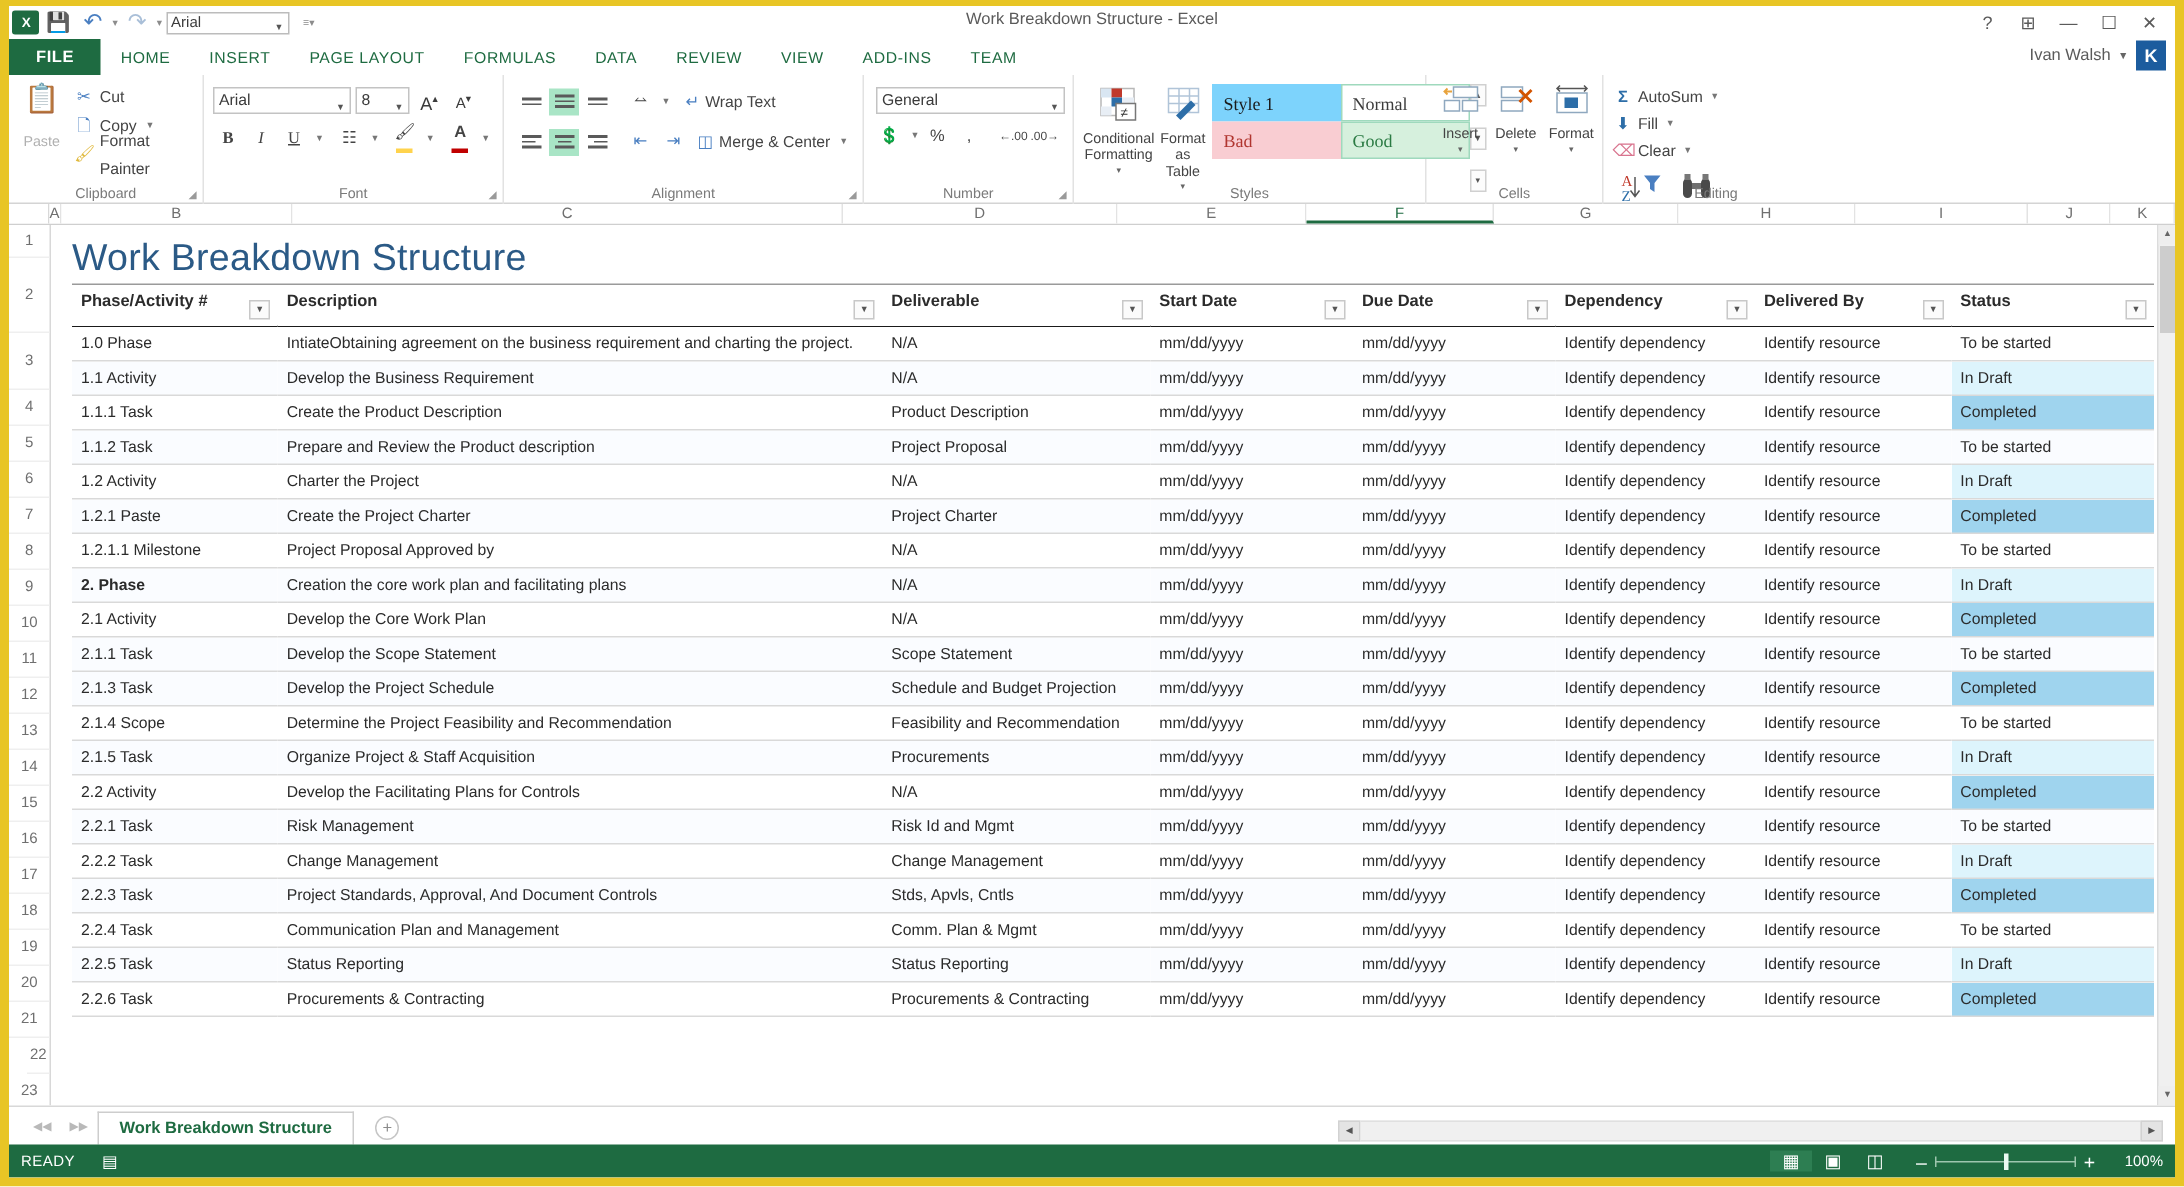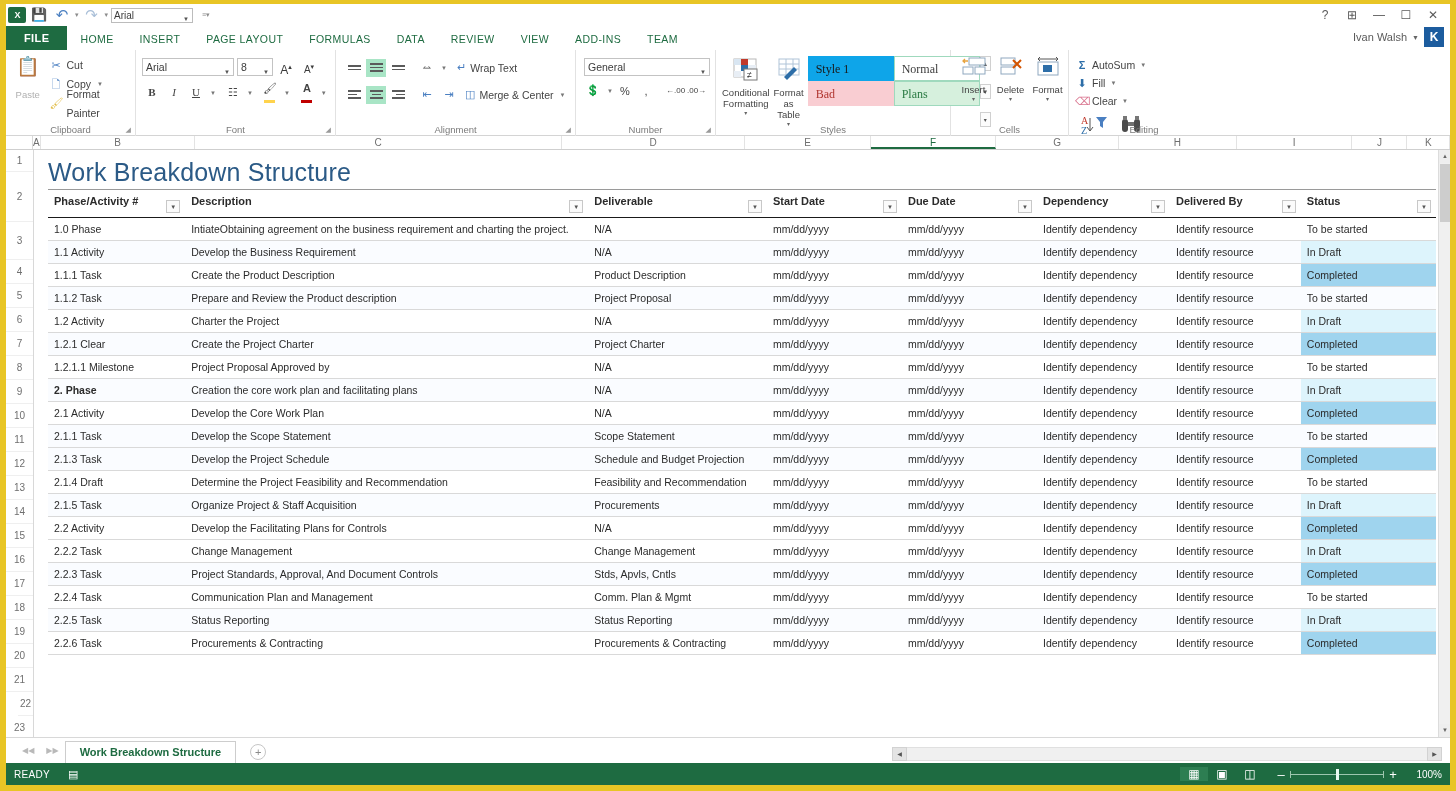--- a/index.html
+++ b/index.html
@@ -128,21 +128,21 @@
   .sr { display:flex; gap:4px; margin-top:2px; }
   .sbig { width:58px; text-align:center; padding-top:2px; }
   .sbig-ic { height:30px; font-size:11px; }
   .sbig-lbl { font-size:9.5px; color:#444; line-height:11px; }
   .stylebox { display:flex; gap:0px; margin-top:1px; }
   .scol { width:86px; }
   .scell {
     height:25px; line-height:25px; padding-left:7px; font-size:12px;
     font-family:"Liberation Serif", serif; border:1px solid transparent;
   }
-  .s-style1 { background:#0ea5e9; color:#1a1a1a; }
+  .s-style1 { background:#7dd3fc; color:#1a1a1a; }
   .s-bad { background:#f9cdd2; color:#b0352f; }
   .s-normal { background:#fff; color:#3b3b3b; border:1px solid #9fd9bd; }
   .s-good { background:#d6f0dd; color:#2a7a43; border:1px solid #9fd9bd; }
   .sscroll { width:11px; display:flex; flex-direction:column; justify-content:space-between; }
   .sarr { width:11px; height:15px; border:1px solid #d0d0d0; background:#fcfcfc; font-size:6px; text-align:center; line-height:14px; color:#555; }
 
   
   .g-cells { width:118px; padding-left:4px; }
   .cbtn { width:37px; text-align:center; float:left; padding-top:3px; }
   .cbtn-ic { height:28px; }
@@ -267,20 +267,21 @@
       <div class="qat-btn undo">↶</div>
       <span class="qat-tiny">▾</span>
       <div class="qat-btn redo">↷</div>
       <span class="qat-tiny">▾</span>
       <div class="qat-font">
         <span>Arial</span>
         <span class="car">▼</span>
       </div>
       <span class="qat-tiny" style="margin-left:6px">≡▾</span>
     </div>
+    <div class="title-center">Work Breakdown Structure - Excel</div>
     <div class="win-ctrls">
       <div class="win-btn">?</div>
       <div class="win-btn">⊞</div>
       <div class="win-btn">—</div>
       <div class="win-btn">☐</div>
       <div class="win-btn">✕</div>
     </div>
   </div>
 
   <div class="tabbar">
@@ -469,21 +470,21 @@
           <div class="sbig-lbl">Format as Table</div>
           <div class="cbtn-car">▾</div>
         </div>
         <div class="stylebox">
           <div class="scol">
             <div class="scell s-style1">Style 1</div>
             <div class="scell s-bad">Bad</div>
           </div>
           <div class="scol">
             <div class="scell s-normal">Normal</div>
-            <div class="scell s-good">Plans</div>
+            <div class="scell s-good">Good</div>
           </div>
           <div class="sscroll">
             <div class="sarr">▲</div>
             <div class="sarr">▼</div>
             <div class="sarr">▾</div>
           </div>
         </div>
       </div>
       <div class="rgroup-title">Styles</div>
     </div>
@@ -686,21 +687,21 @@
                 <td>1.2 Activity</td>
                 <td>Charter the Project</td>
                 <td>N/A</td>
                 <td>mm/dd/yyyy</td>
                 <td>mm/dd/yyyy</td>
                 <td>Identify dependency</td>
                 <td>Identify resource</td>
                 <td class="status st-draft">In Draft</td>
               </tr>
               <tr class="alt">
-                <td>1.2.1 Clear</td>
+                <td>1.2.1 Paste</td>
                 <td>Create the Project Charter</td>
                 <td>Project Charter</td>
                 <td>mm/dd/yyyy</td>
                 <td>mm/dd/yyyy</td>
                 <td>Identify dependency</td>
                 <td>Identify resource</td>
                 <td class="status st-done">Completed</td>
               </tr>
               <tr>
                 <td>1.2.1.1 Milestone</td>
@@ -746,21 +747,21 @@
                 <td>2.1.3 Task</td>
                 <td>Develop the Project Schedule</td>
                 <td>Schedule and Budget Projection</td>
                 <td>mm/dd/yyyy</td>
                 <td>mm/dd/yyyy</td>
                 <td>Identify dependency</td>
                 <td>Identify resource</td>
                 <td class="status st-done">Completed</td>
               </tr>
               <tr>
-                <td>2.1.4 Draft</td>
+                <td>2.1.4 Scope</td>
                 <td>Determine the Project Feasibility and Recommendation</td>
                 <td>Feasibility and Recommendation</td>
                 <td>mm/dd/yyyy</td>
                 <td>mm/dd/yyyy</td>
                 <td>Identify dependency</td>
                 <td>Identify resource</td>
                 <td class="status st-todo">To be started</td>
               </tr>
               <tr class="alt">
                 <td>2.1.5 Task</td>
@@ -774,20 +775,30 @@
               </tr>
               <tr>
                 <td>2.2 Activity</td>
                 <td>Develop the Facilitating Plans for Controls</td>
                 <td>N/A</td>
                 <td>mm/dd/yyyy</td>
                 <td>mm/dd/yyyy</td>
                 <td>Identify dependency</td>
                 <td>Identify resource</td>
                 <td class="status st-done">Completed</td>
+              </tr>
+              <tr class="alt">
+                <td>2.2.1 Task</td>
+                <td>Risk Management</td>
+                <td>Risk Id and Mgmt</td>
+                <td>mm/dd/yyyy</td>
+                <td>mm/dd/yyyy</td>
+                <td>Identify dependency</td>
+                <td>Identify resource</td>
+                <td class="status st-todo">To be started</td>
               </tr>
               <tr>
                 <td>2.2.2 Task</td>
                 <td>Change Management</td>
                 <td>Change Management</td>
                 <td>mm/dd/yyyy</td>
                 <td>mm/dd/yyyy</td>
                 <td>Identify dependency</td>
                 <td>Identify resource</td>
                 <td class="status st-draft">In Draft</td>

